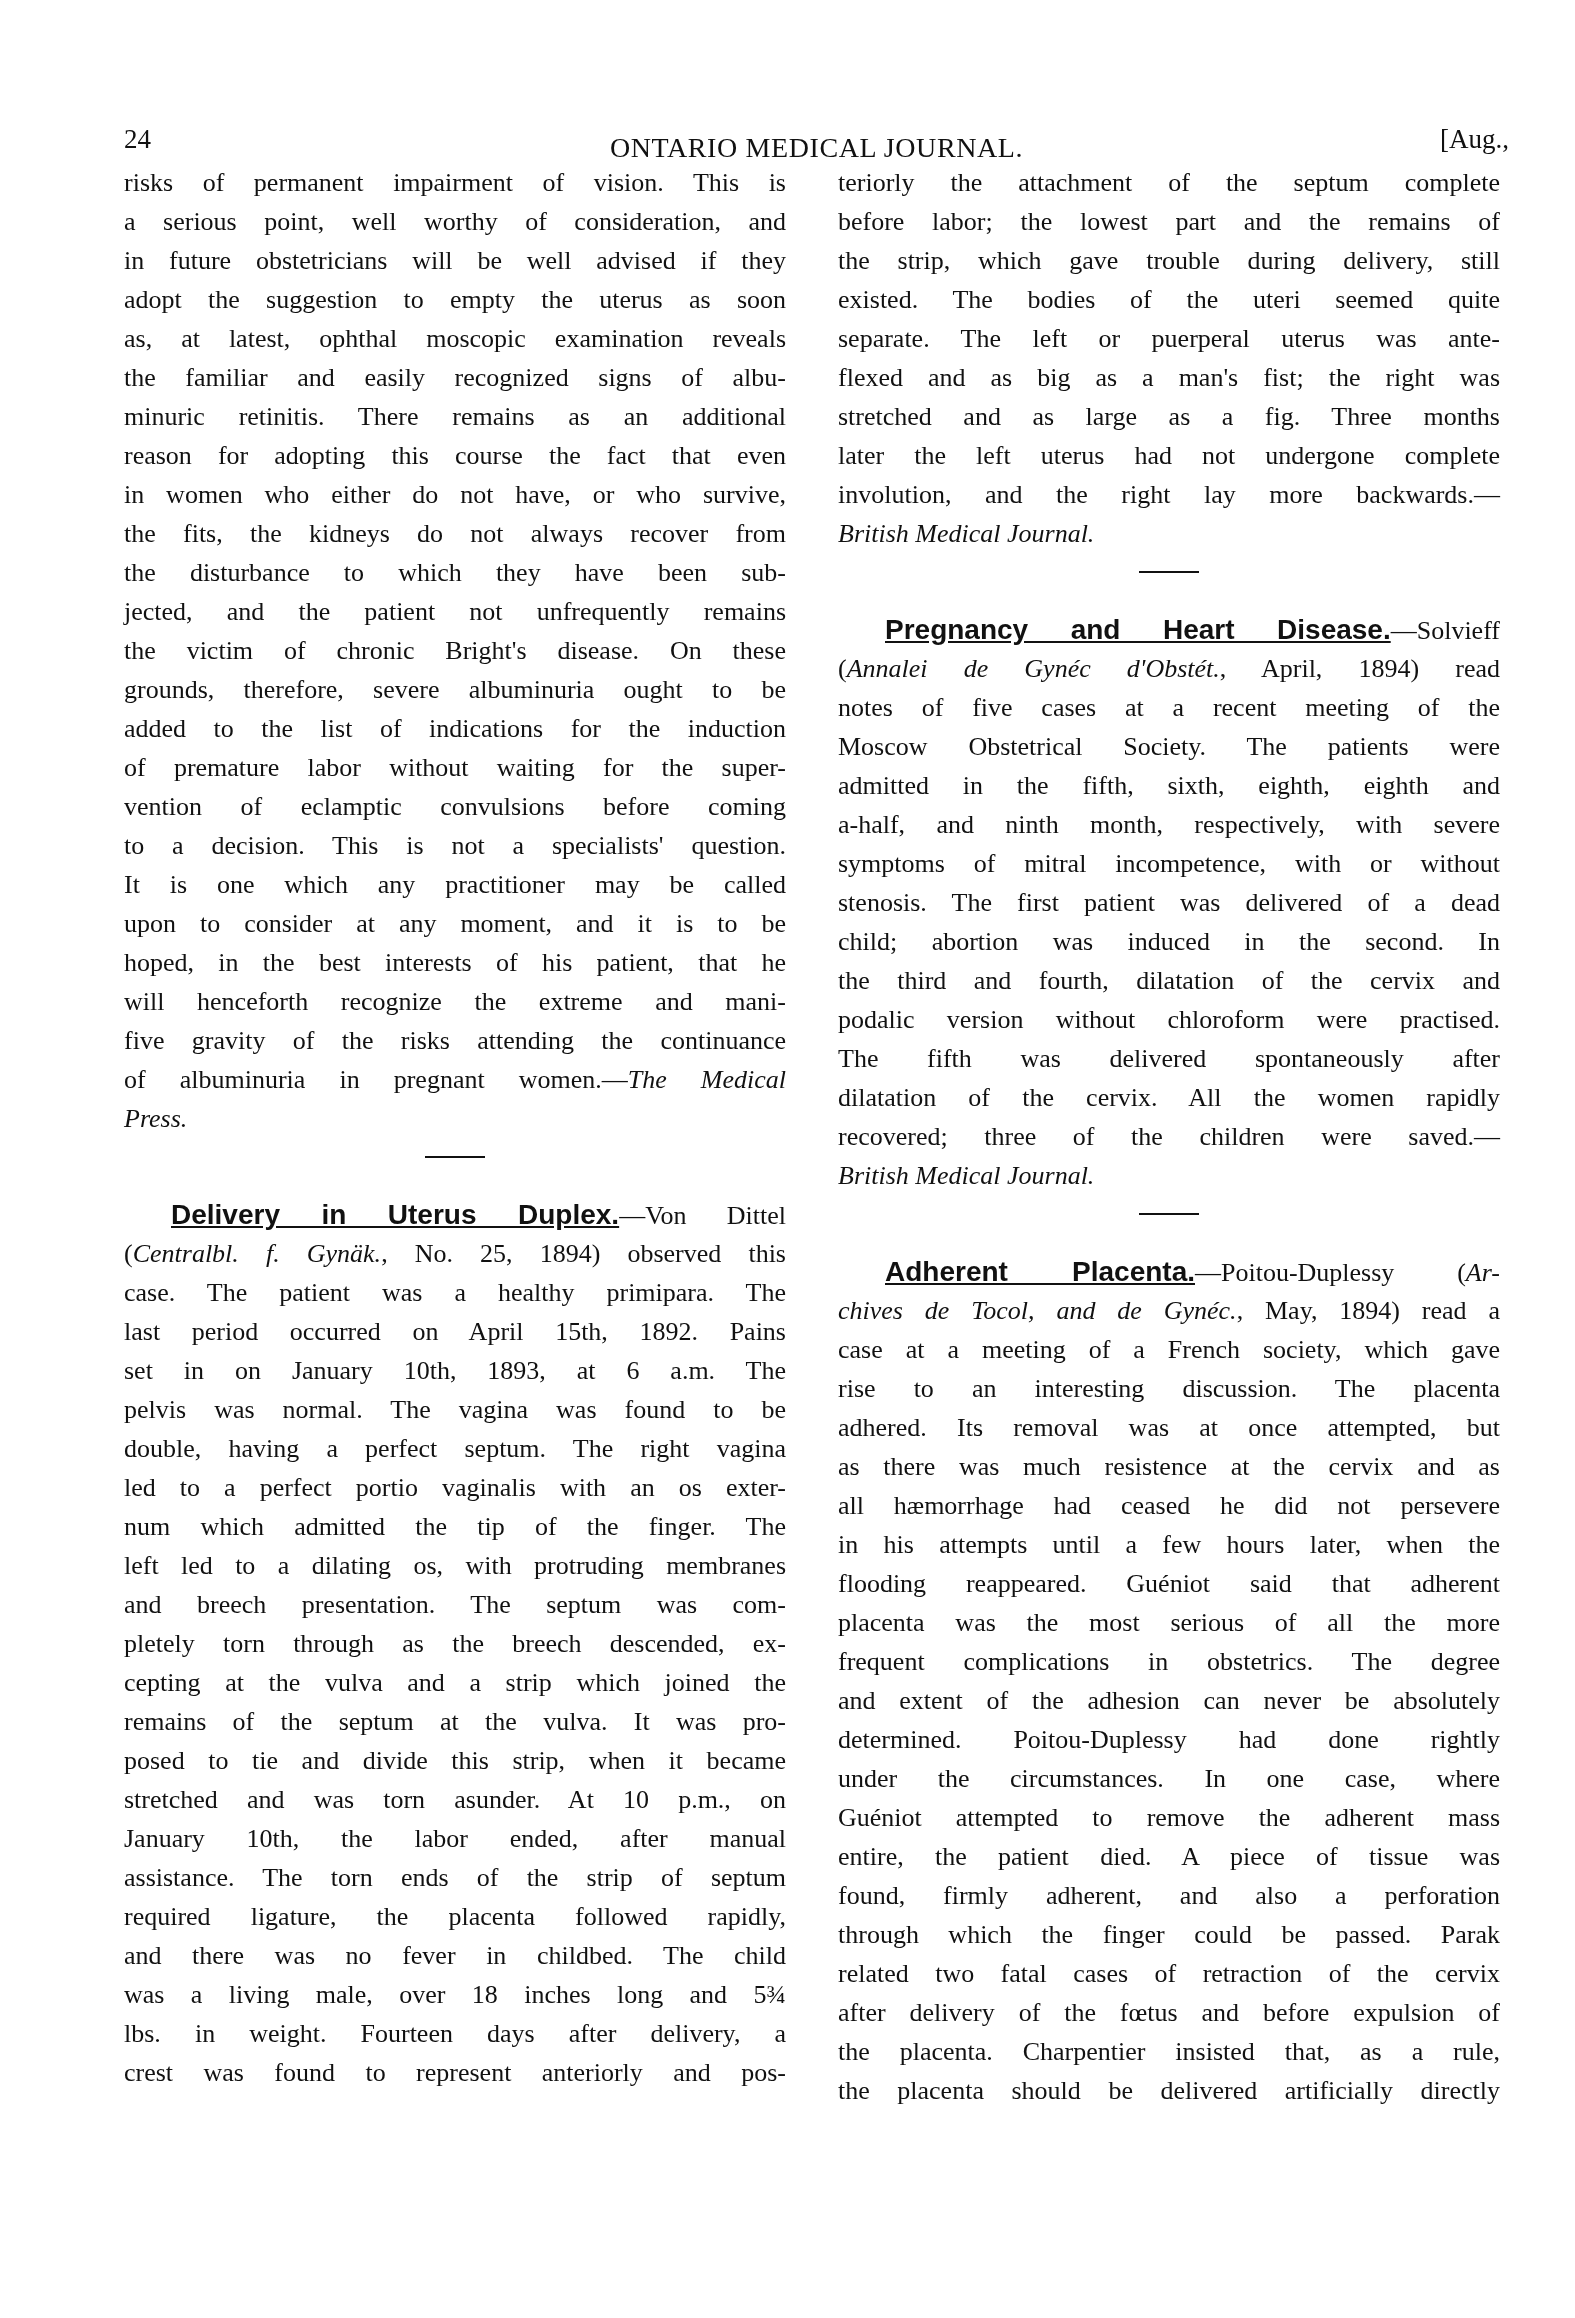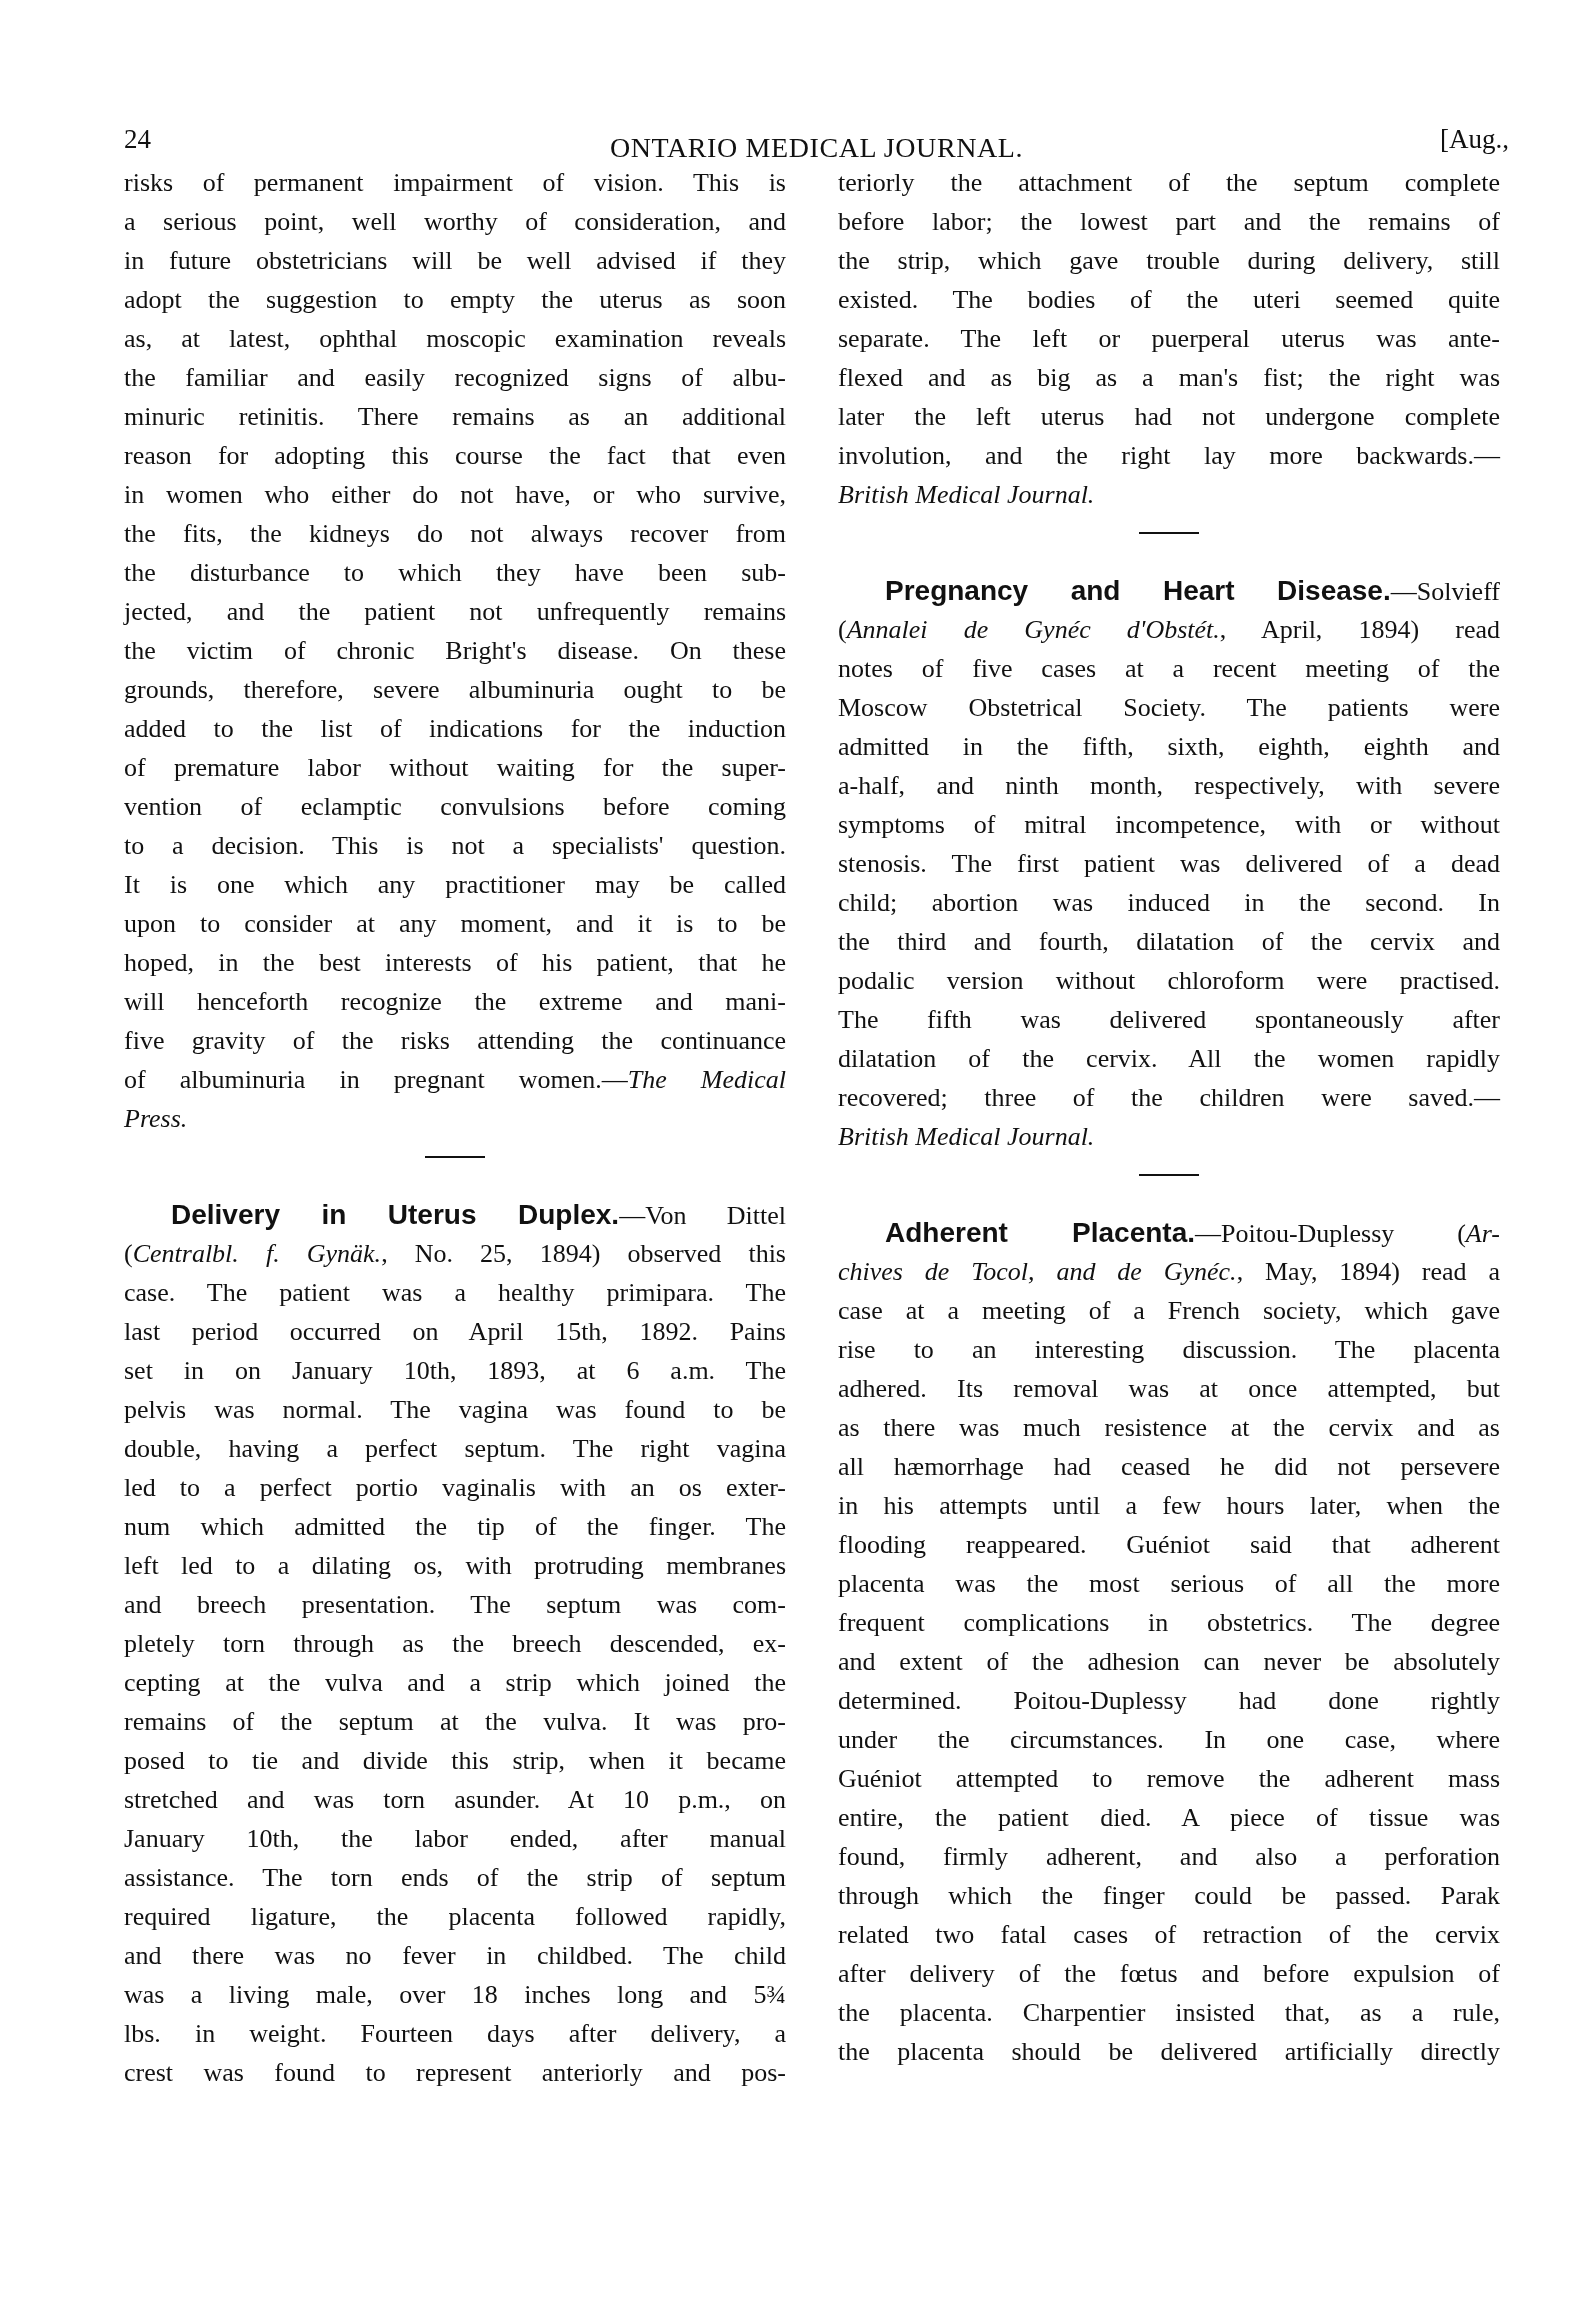--- a/index.html
+++ b/index.html
@@ -10,21 +10,21 @@
   .jtitle { position: absolute; left: 0; right: 0; top: 8px; text-align: center; font-size: 28px; letter-spacing: 0.6px; }
   .month { position: absolute; right: 0; top: 0; font-size: 27px; }
   .col { position: absolute; top: 163px; width: 662px; font-size: 26px; line-height: 39px; }
   .col.left { left: 124px; }
   .col.right { left: 838px; }
   .line { display: block; white-space: nowrap; text-align: justify; text-align-last: justify; height: 39px; }
   .line.last { text-align-last: left; }
   .line.indent { padding-left: 47px; }
   .rule { height: 39px; position: relative; }
   .rule::after { content: ""; position: absolute; left: 50%; top: 18px; width: 60px; margin-left: -30px; height: 2.4px; background: #111; }
-  .heading { font-family: "Liberation Sans", "DejaVu Sans", sans-serif; font-weight: bold; font-size: 28px; }
+  .heading { font-family: "Liberation Sans", "DejaVu Sans", sans-serif; font-weight: bold; font-size: 28px; text-decoration: underline; }
   i { font-style: italic; }
   .spacer { height: 18px; }
 </style>
 </head>
 <body>
 
 <div class="header">
   <span class="pageno">24</span>
   <span class="jtitle">ONTARIO MEDICAL JOURNAL.</span>
   <span class="month">[Aug.,</span>
@@ -90,20 +90,21 @@
 </div>
 
 <div class="col right">
   <div>
     <span class="line">teriorly the attachment of the septum complete</span>
     <span class="line">before labor; the lowest part and the remains of</span>
     <span class="line">the strip, which gave trouble during delivery, still</span>
     <span class="line">existed. The bodies of the uteri seemed quite</span>
     <span class="line">separate. The left or puerperal uterus was ante-</span>
     <span class="line">flexed and as big as a man's fist; the right was</span>
+    <span class="line">stretched and as large as a fig. Three months</span>
     <span class="line">later the left uterus had not undergone complete</span>
     <span class="line">involution, and the right lay more backwards.—</span>
     <span class="line last"><i>British Medical Journal.</i></span>
   </div>
 
   <div class="rule"></div>
   <div class="spacer"></div>
 
   <div>
     <span class="line indent"><span class="heading">Pregnancy and Heart Disease.</span><span>—Solvieff</span></span>

